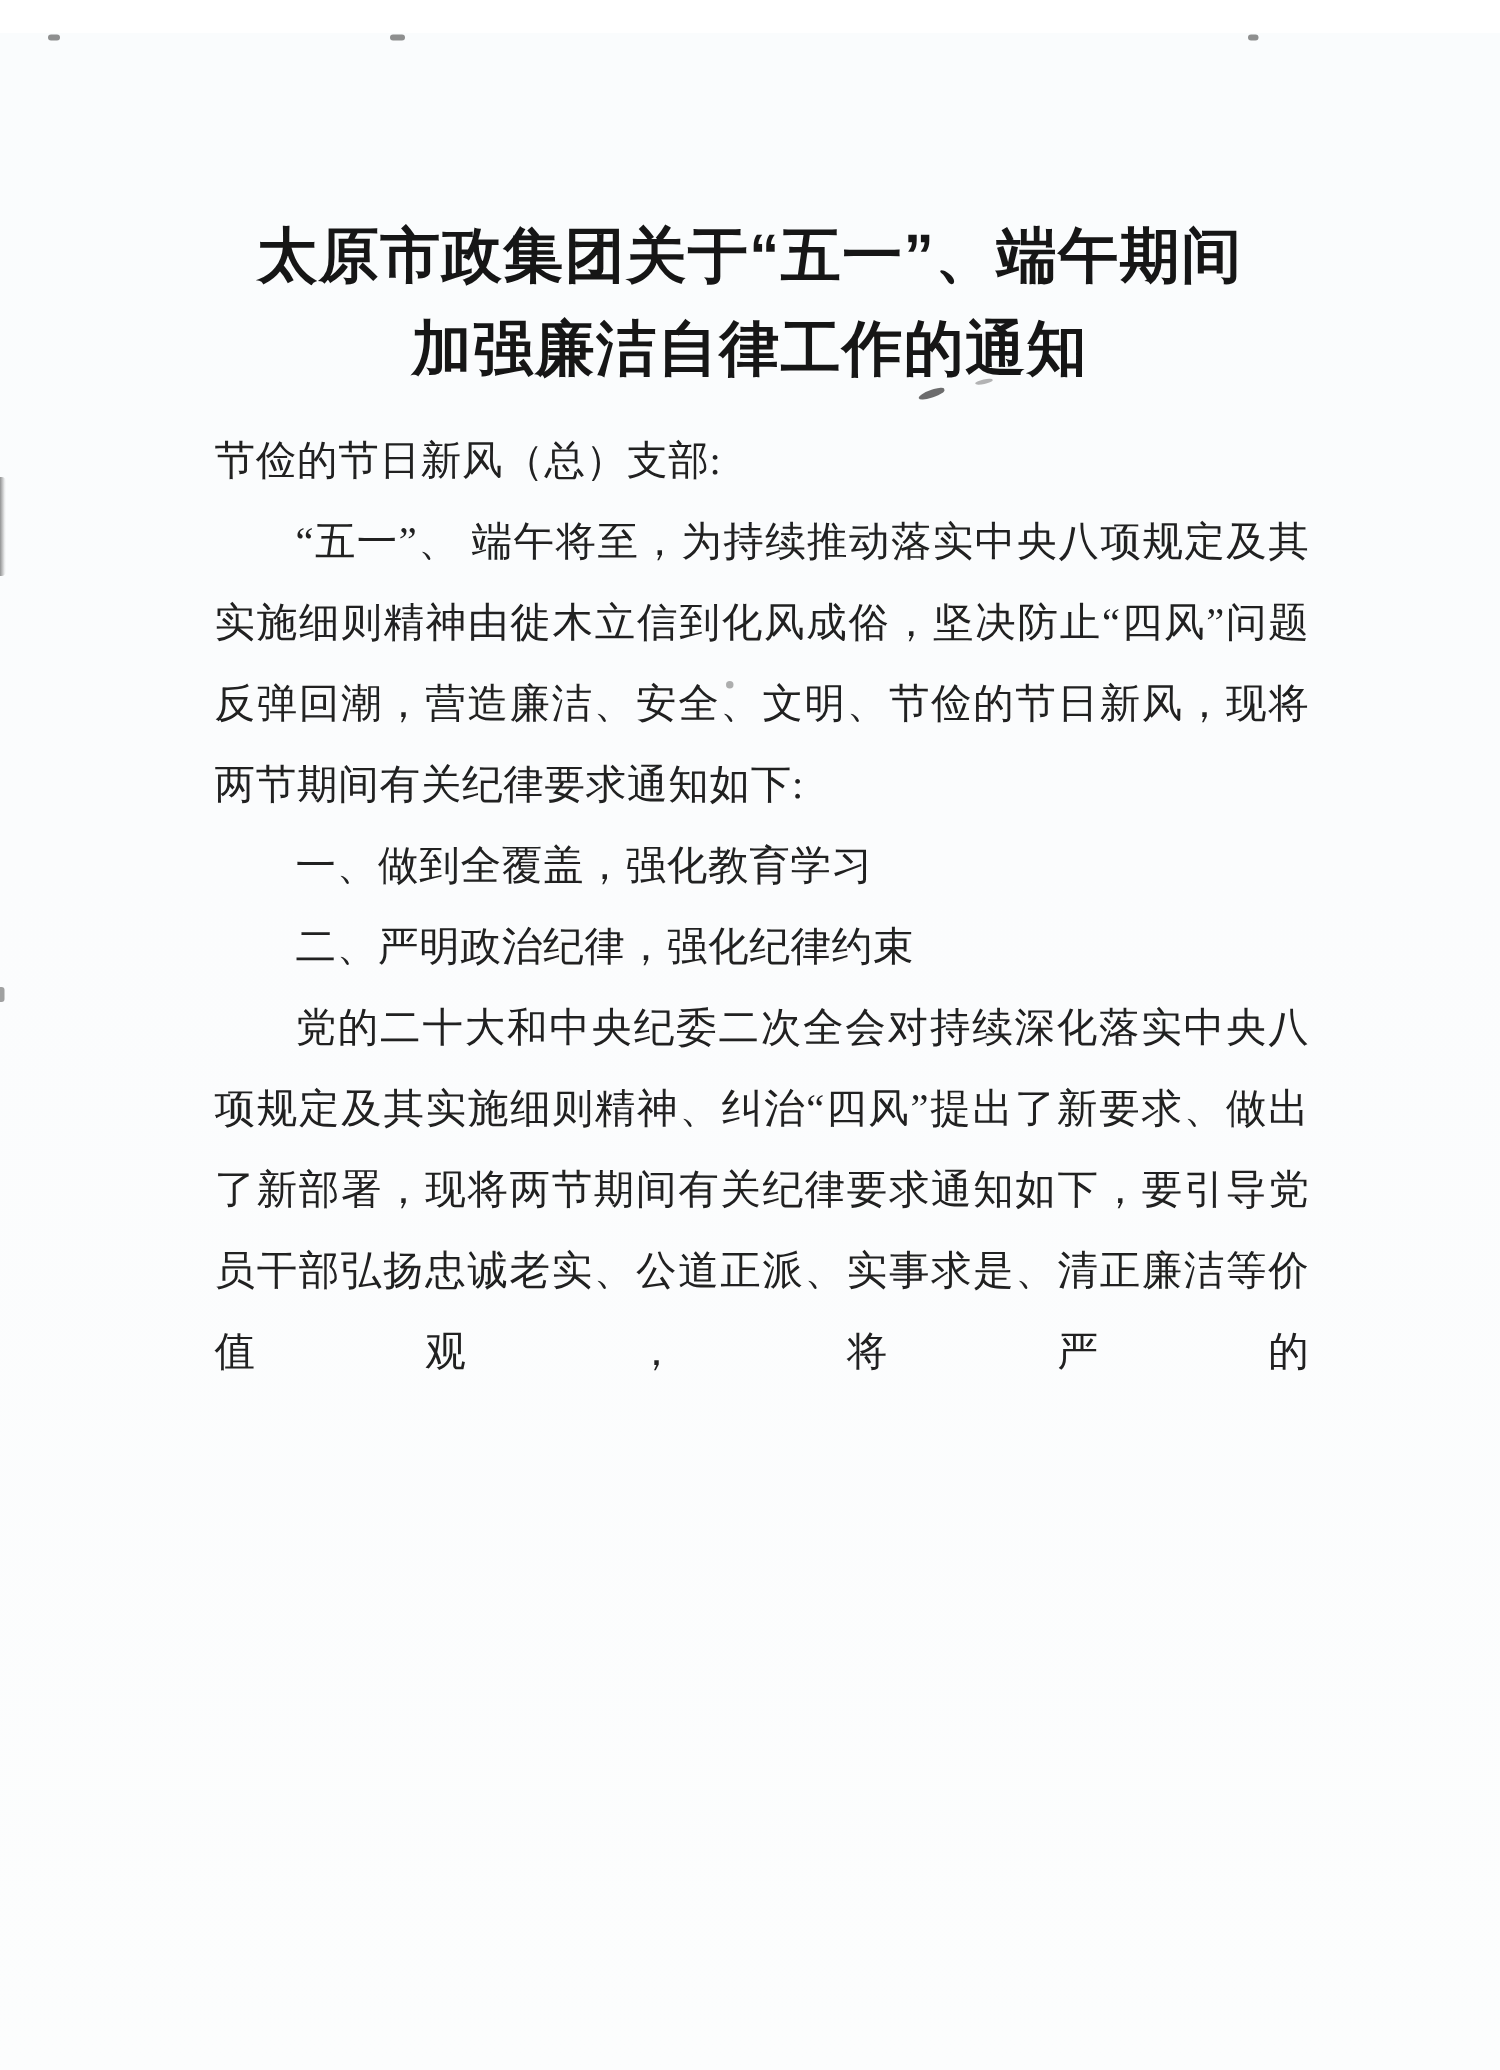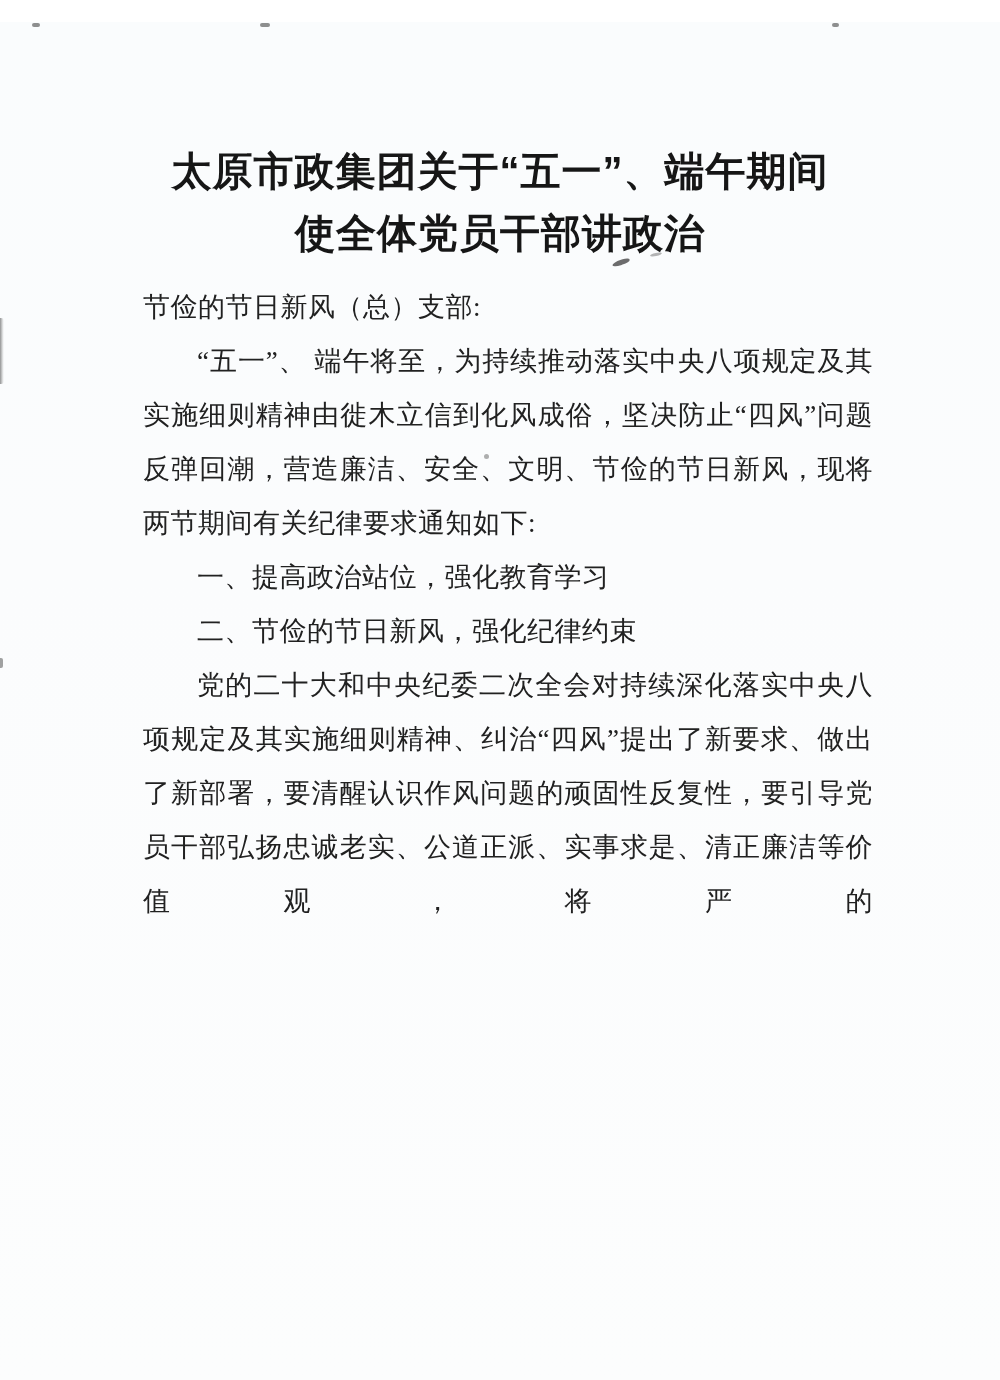--- a/index.html
+++ b/index.html
@@ -127,29 +127,29 @@
   .speck-top-3 { left: 832px; width: 7px; }
 </style>
 </head>
 <body>
 
 <div class="stage">
   <div class="page">
 
     <div class="doc-title">
       <div>太原市政集团关于“五一”、端午期间</div>
-      <div>使全体党员干部讲政治</div>
+      <div>加强廉洁自律工作的通知</div>
     </div>
 
     <div class="doc-body">
       <p class="salutation">节俭的节日新风（总）支部:</p>
       <p class="para">“五一”、 端午将至，为持续推动落实中央八项规定及其实施细则精神由徙木立信到化风成俗，坚决防止“四风”问题反弹回潮，营造廉洁、安全、文明、节俭的节日新风，现将两节期间有关纪律要求通知如下:</p>
-      <p class="para heading">一、提高政治站位，强化教育学习</p>
-      <p class="para heading">二、节俭的节日新风，强化纪律约束</p>
-      <p class="para fill-last">党的二十大和中央纪委二次全会对持续深化落实中央八项规定及其实施细则精神、纠治“四风”提出了新要求、做出了新部署，要清醒认识作风问题的顽固性反复性，要引导党员干部弘扬忠诚老实、公道正派、实事求是、清正廉洁等价值观，将严的</p>
+      <p class="para heading">一、做到全覆盖，强化教育学习</p>
+      <p class="para heading">二、严明政治纪律，强化纪律约束</p>
+      <p class="para fill-last">党的二十大和中央纪委二次全会对持续深化落实中央八项规定及其实施细则精神、纠治“四风”提出了新要求、做出了新部署，现将两节期间有关纪律要求通知如下，要引导党员干部弘扬忠诚老实、公道正派、实事求是、清正廉洁等价值观，将严的</p>
     </div>
 
     <div class="edge-shadow-left"></div>
     <div class="edge-mark-left"></div>
     <div class="smudge-a"></div>
     <div class="smudge-b"></div>
     <div class="speck-1"></div>
     <div class="speck-top-1"></div>
     <div class="speck-top-2"></div>
     <div class="speck-top-3"></div>

